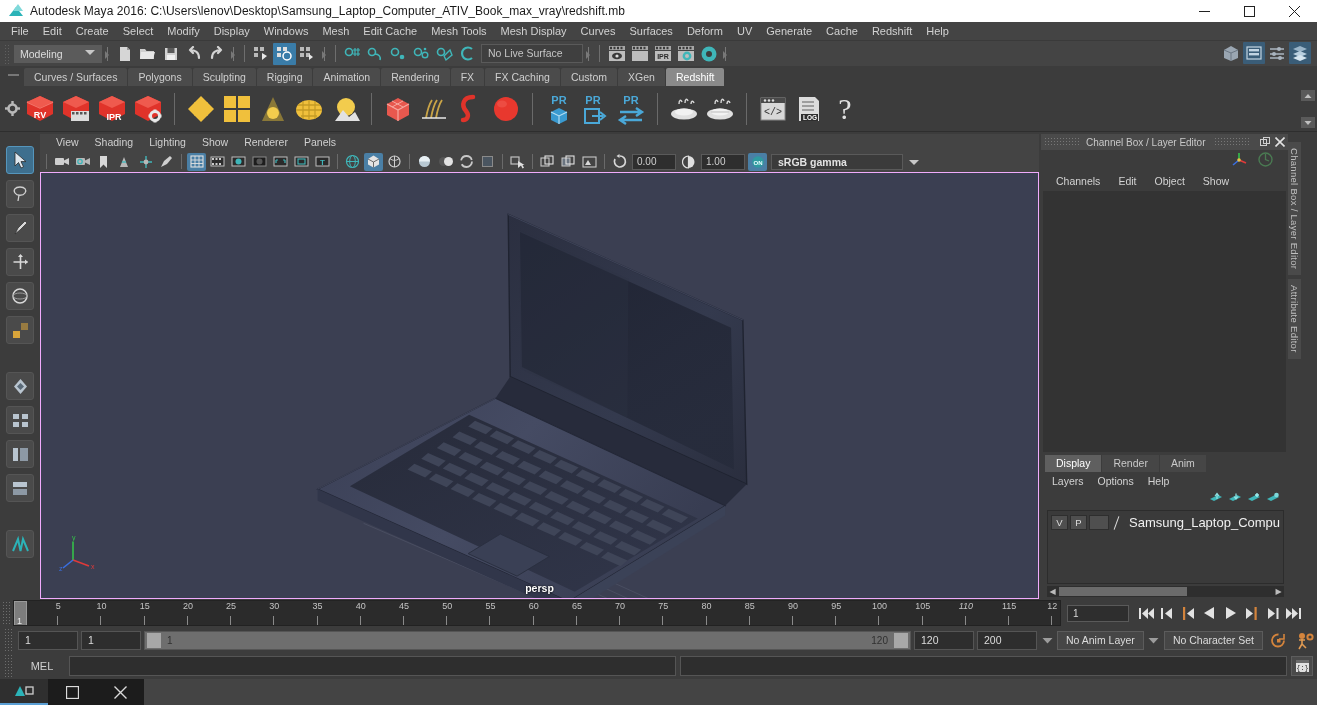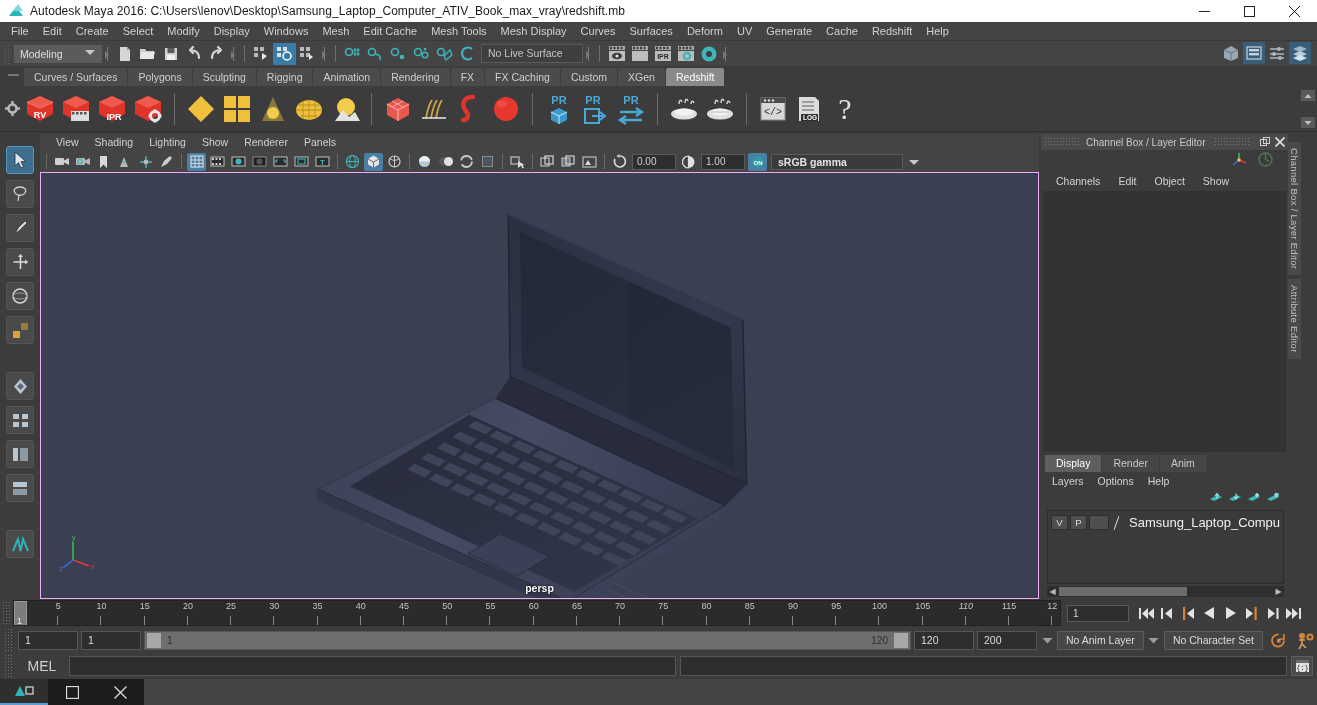--- a/index.html
+++ b/index.html
@@ -211,21 +211,21 @@
   .rg-field2 { width: 60px; height: 19px; background: #2e2e2e; border: 1px solid #555;
     color: #dcdcdc; font-size: 10.5px; line-height: 17px; padding-left: 6px; flex:0 0 60px;}
   .dd-arrow { width: 14px; height: 19px; display:flex;align-items:center;justify-content:center;flex:0 0 14px;}
   .combo-field { height: 19px; background: #464646; border: 1px solid #5c5c5c; color: #dcdcdc;
     font-size: 10.5px; line-height: 17px; padding: 0 8px; white-space: nowrap; }
   .rr-icon { width: 24px; height: 22px; display:flex;align-items:center;justify-content:center;flex:0 0 24px;}
 
   
   .cmdrow { height: 26px; background: #3c3c3c; display: flex; align-items: center;
     flex: 0 0 26px; padding-left: 2px; gap: 4px; }
-  .mel-lbl { width: 46px; text-align: center; font-size: 14px; color: #d0d0d0; flex:0 0 46px;}
+  .mel-lbl { width: 46px; text-align: center; font-size: 11px; color: #d0d0d0; flex:0 0 46px;}
   .cmd-input { flex: 1 1 auto; height: 20px; background: #2e2e2e; border: 1px solid #555;
      color: #ddd; font-size: 11px; min-width: 0; }
   .cmd-btn { width: 22px; height: 20px; background: #4a4a4a; border: 1px solid #5d5d5d;
      display:flex;align-items:center;justify-content:center; margin-right: 4px; flex:0 0 22px;}
 
   
   .taskbar { height: 26px; background: #1c1c1c; display: flex; align-items: center;
     flex: 0 0 26px; }
   .tsk-item { width: 48px; height: 26px; display: flex; align-items: center; justify-content: center; }
   .tsk-item.active { background: #2f2f2f; border-bottom: 2px solid #5a9fd4; }

